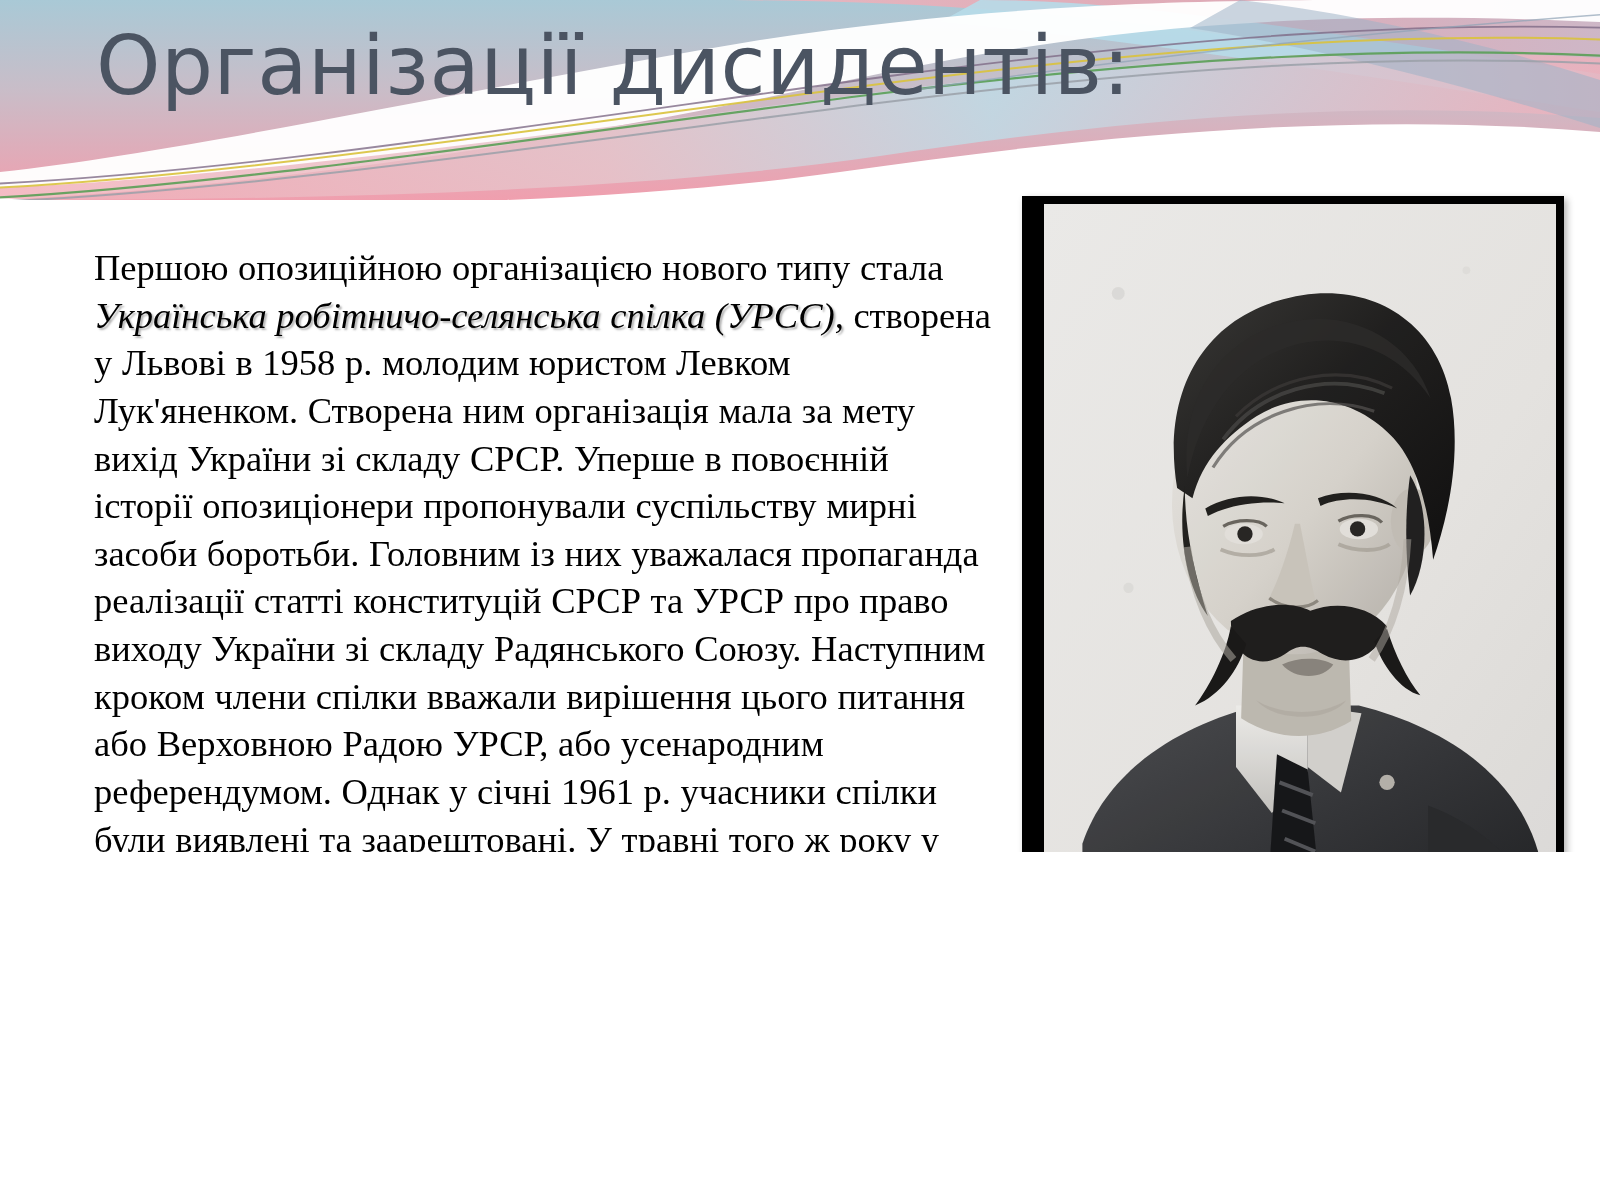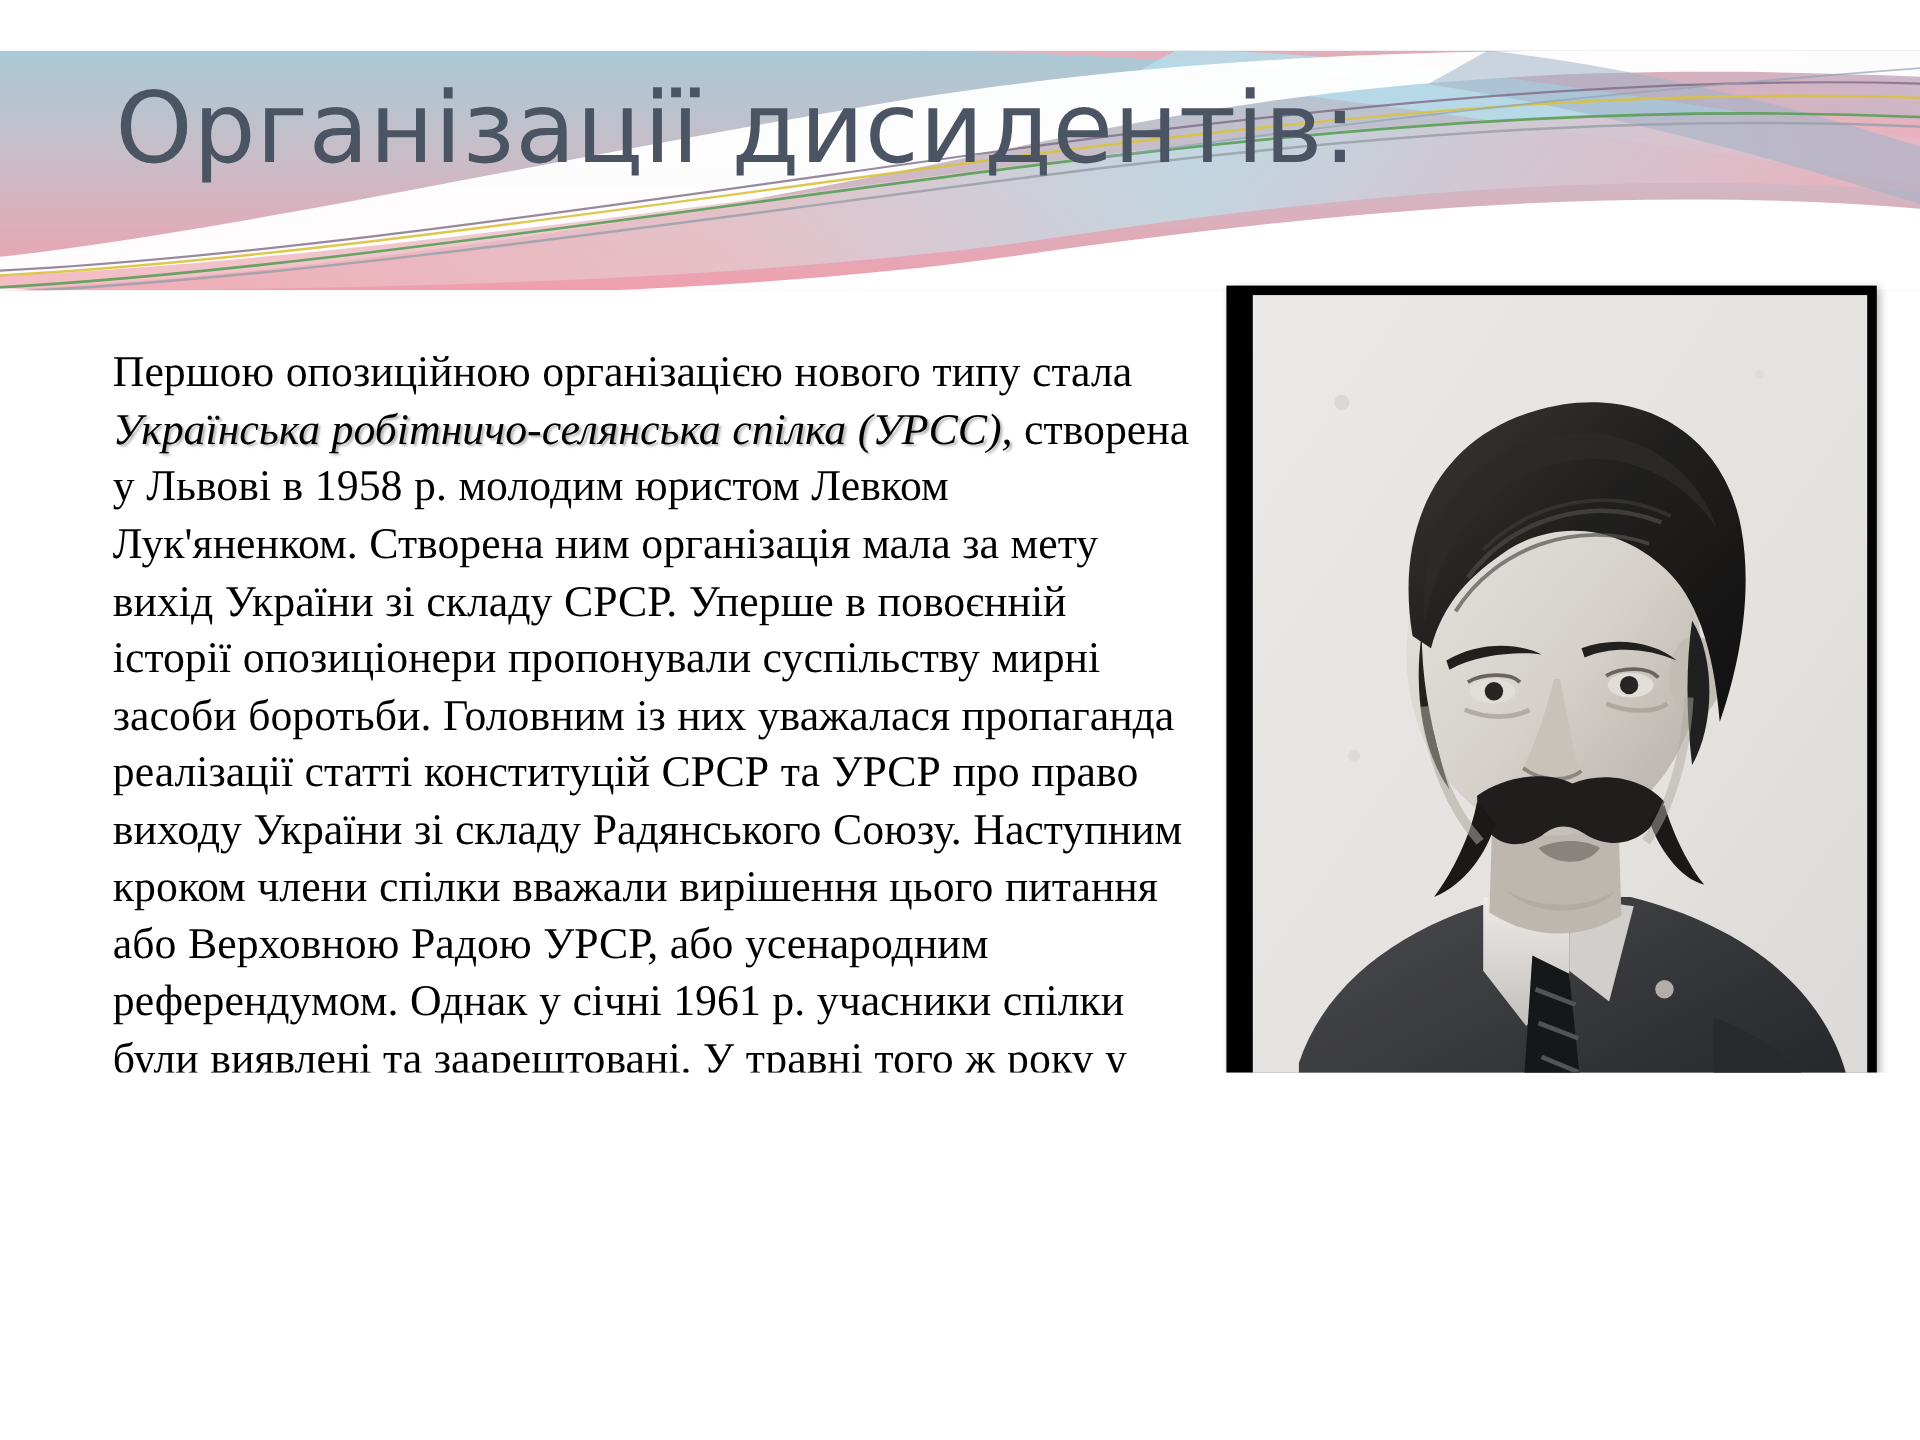--- a/index.html
+++ b/index.html
@@ -10,21 +10,20 @@
   }
   body {
     font-family: "Liberation Serif", "DejaVu Serif", serif;
   }
   .slide {
     position: relative;
     width: 1600px;
     height: 852px;
     background: #ffffff;
     overflow: hidden;
-    margin-top: 42px;
   }
 
   
   .header-decor {
     position: absolute;
     top: 0;
     left: 0;
     width: 1600px;
     height: 200px;
     overflow: hidden;

